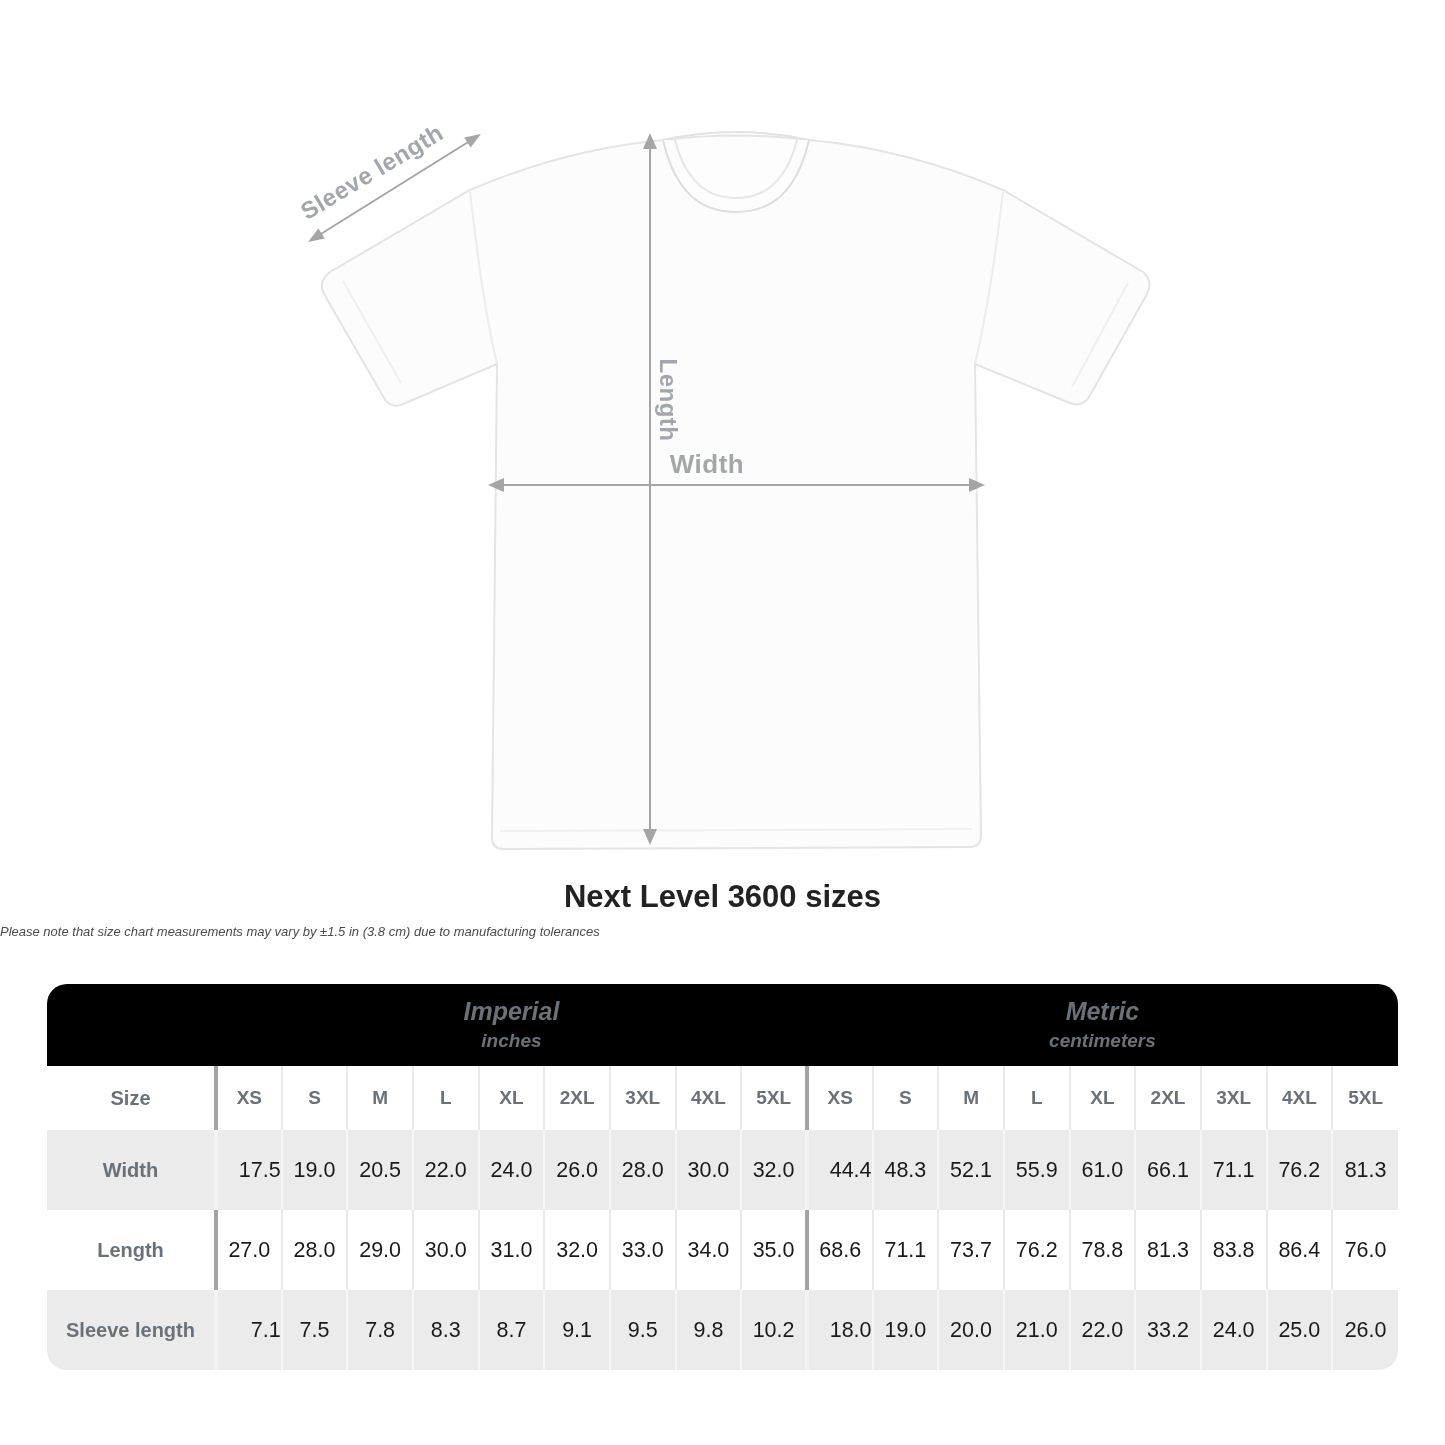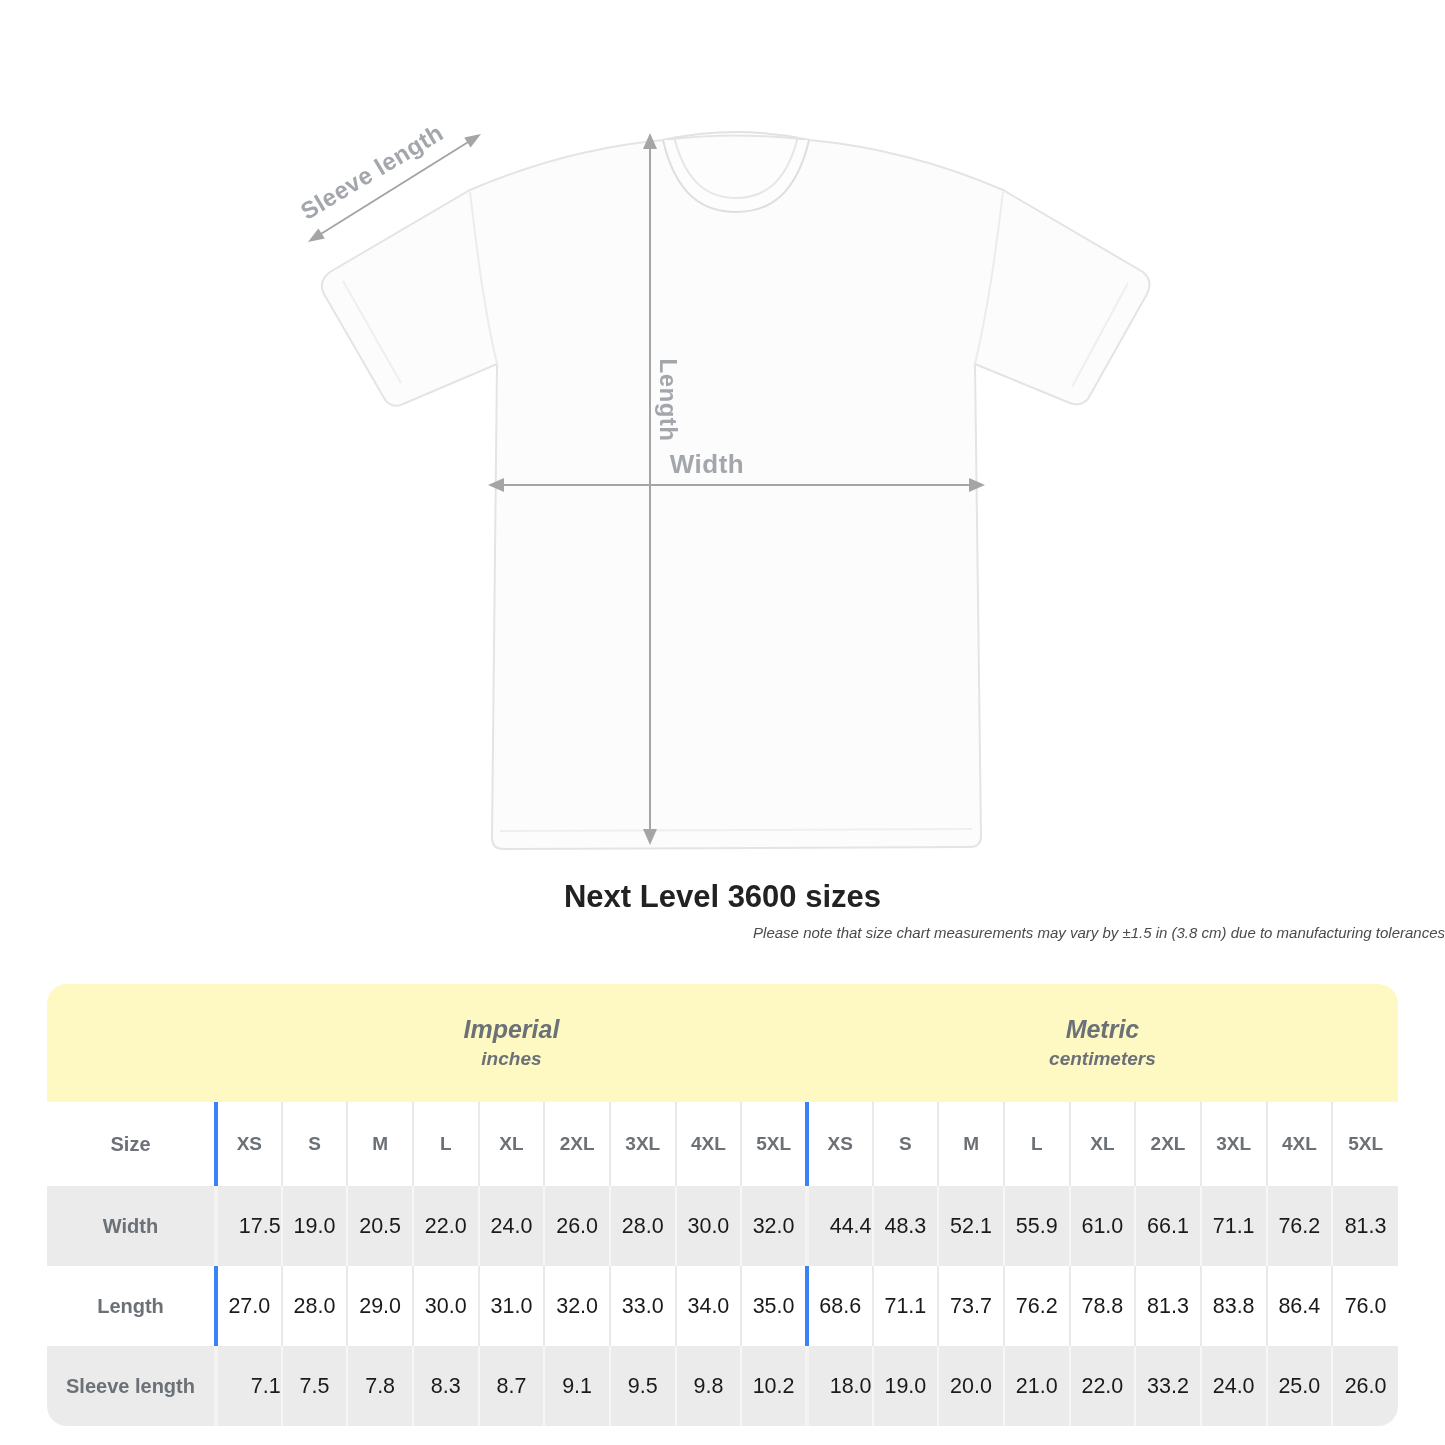--- a/index.html
+++ b/index.html
@@ -20,51 +20,51 @@
   .lbl-sleeve{left:372px;top:172px;font-size:24px;transform:translate(-50%,-50%) rotate(-31deg);}
   .lbl-length{left:668px;top:400px;font-size:24px;transform:translate(-50%,-50%) rotate(90deg);}
   .lbl-width{left:707px;top:464px;font-size:26px;transform:translate(-50%,-50%);}
 
   
   .page-title{
     position:absolute;left:0;top:879px;width:100%;text-align:center;
     font-size:31px;font-weight:bold;color:#222222;
   }
   .page-subtitle{
-    position:absolute;left:0;top:924px;width:100%;text-align:right;
-    font-size:15px;font-style:italic;color:#4b4b4b;
+    position:absolute;left:0;top:924px;width:100%;text-align:left;
+    font-size:13px;font-style:italic;color:#4b4b4b;
   }
 
   
   .table-wrap{
     position:absolute;left:47px;top:984px;width:1351px;
     border-radius:20px;overflow:hidden;background:#ffffff;
   }
   table.size-table{
     width:100%;border-collapse:collapse;table-layout:fixed;
   }
   .size-table th,.size-table td{
     text-align:center;vertical-align:middle;padding:0;
   }
   
-  tr.group-row th{background:#fef9c3;height:118px;vertical-align:middle;}
+  tr.group-row th{background:#000000;height:82px;vertical-align:middle;}
   .group-name{font-size:25px;font-weight:bold;font-style:italic;color:#6b7176;line-height:1.1;}
   .group-unit{font-size:19px;font-style:italic;color:#6b7176;margin-top:5px;}
   
-  tr.size-row th{background:#ffffff;height:84px;color:#6b7176;font-weight:bold;font-size:19px;}
+  tr.size-row th{background:#ffffff;height:64px;color:#6b7176;font-weight:bold;font-size:19px;}
   tr.size-row th.row-head{font-size:20px;}
   
   tbody tr{height:80px;}
   tbody th.row-head{color:#6b7176;font-weight:bold;font-size:20px;}
   tbody td{color:#1a1a1a;font-size:21.5px;font-weight:normal;}
   tr.shaded th,tr.shaded td{background:#ebebeb;}
   tr.plain th,tr.plain td{background:#ffffff;}
   
   .c-sep{border-left:2px solid #e9e9e9;}
-  .c-major{border-left:4px solid #3b82f6;}
+  .c-major{border-left:4px solid #a3a3a3;}
   tr.shaded .c-sep{border-left-color:#f6f6f6;}
   tr.shaded .c-major{border-left-color:#f3f3f3;text-align:right;}
   col.label-col{width:169px;}
 </style>
 </head>
 <body>
 
 <div class="stage">
 
   <svg class="diagram-svg" viewBox="0 0 1445 880">

